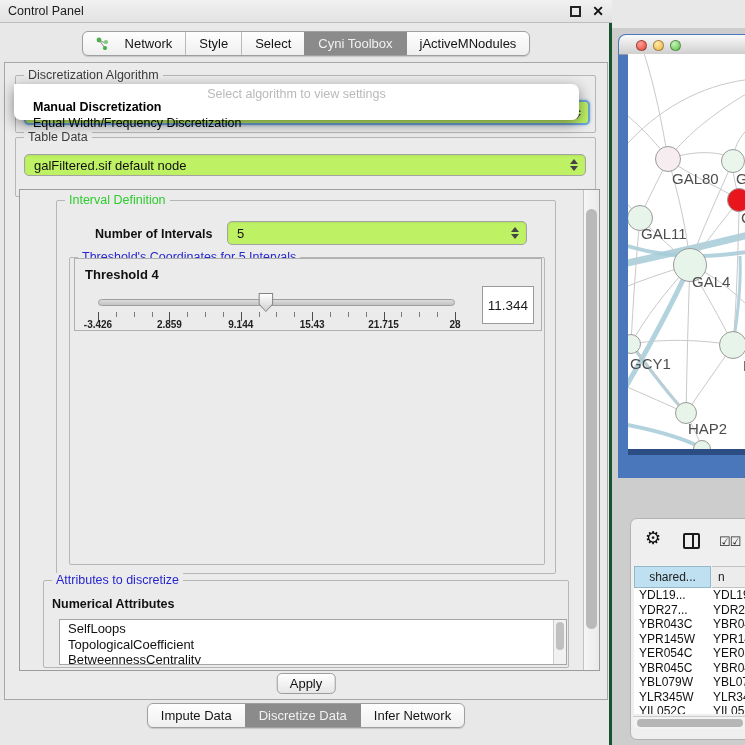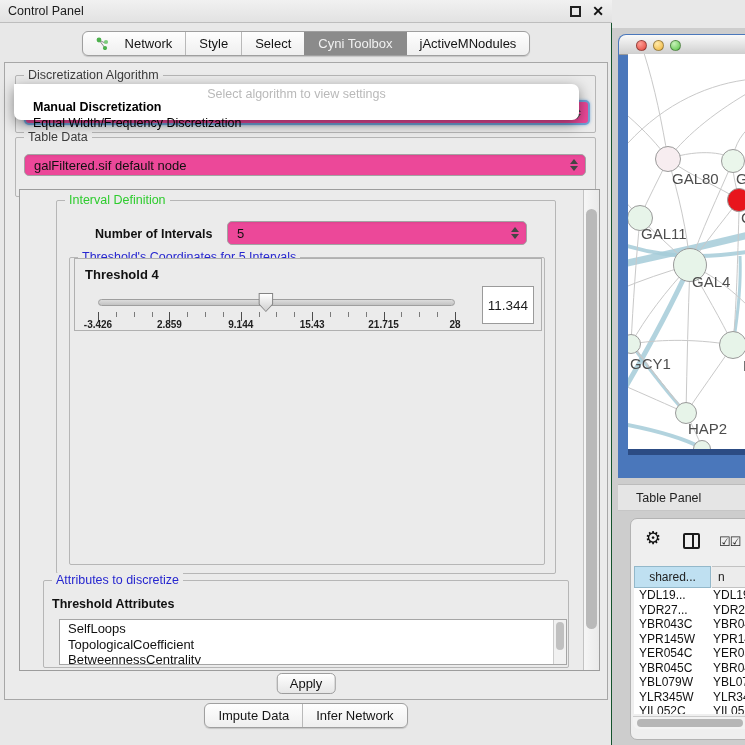--- a/index.html
+++ b/index.html
@@ -4,21 +4,21 @@
 <style>
   * { margin:0; padding:0; box-sizing:border-box; }
   html,body { background:#bbb; }
   #app {
     position:relative; width:745px; height:745px; overflow:hidden;
     font-family:"Liberation Sans", sans-serif; color:#1b1b1b;
     background:#e8e8e8;
   }
   
   #left { position:absolute; left:0; top:0; width:612px; height:745px;
-          background:#e8e8e8; border-right:1px solid #14532d; }
+          background:#e8e8e8; border-right:3px solid #14532d; }
   .titlebar { position:absolute; left:0; top:0; width:612px; height:23px;
     background:linear-gradient(#f1f1f1,#e2e2e2); border-bottom:1px solid #bdbdbd;
     display:flex; align-items:center; padding:0 8px; font-size:12.5px; color:#1c1c1c; }
   .titlebar .spacer { flex:1; }
   .tb-float { width:11px; height:11px; border:2px solid #222; margin-right:11px; }
   .tb-close { font-size:14px; font-weight:bold; color:#111; line-height:11px; }
   .toptabs, .bottabs { position:absolute; left:0; width:612px; display:flex; justify-content:center; }
   .toptabs { top:31px; }
   .bottabs { top:703px; }
   .tabbar { display:flex; border:1px solid #9f9f9f; border-radius:6px; overflow:hidden;
@@ -30,21 +30,21 @@
   .tab.sel + .tab { border-left-color:#8b8b8b; }
   .content { position:absolute; left:4px; top:62px; width:604px; height:638px;
     background:#ebebeb; border:1px solid #a7a7a7; }
   
   .group { position:absolute; border:1px solid #b6b6b6; border-radius:2px; }
   .gtitle { position:absolute; top:-8px; left:8px; background:#ebebeb; padding:0 4px;
     font-size:12.5px; color:#3c3c3c; white-space:nowrap; }
   .gtitle.green { color:#2ecc2e; }
   .gtitle.blue  { color:#2626cf; }
   
-  .combo { position:absolute; background:#ec4899; border:1px solid #a3a3a3; border-radius:5px;
+  .combo { position:absolute; background:#bef264; border:1px solid #a3a3a3; border-radius:5px;
     font-size:13px; display:flex; align-items:center; padding:0 22px 0 9px; color:#111;
     box-shadow:inset 0 1px 2px rgba(0,0,0,.08); }
   .combo.focus { border:2px solid #6fa3d8; box-shadow:0 0 3px #86b6e2; }
   .spin { position:absolute; right:7px; top:50%; transform:translateY(-50%); width:8px; height:12px; }
   .spin:before, .spin:after { content:""; position:absolute; left:0; border-left:4px solid transparent;
     border-right:4px solid transparent; }
   .spin:before { top:0; border-bottom:5px solid #444; }
   .spin:after  { bottom:0; border-top:5px solid #444; }
   
   .pane { position:absolute; left:14px; top:126px; width:581px; height:482px;
@@ -267,21 +267,21 @@
                     <span>28</span>
                   </div>
                 <div class="t-value">11.344</div>
               </div>
               </div>
           </div>
         </div>
 
         <div class="group" style="left:23px; top:390px; width:526px; height:88px;">
           <span class="gtitle blue">Attributes to discretize</span>
-          <span class="labelbold" style="left:8px; top:16px;">Threshold Attributes</span>
+          <span class="labelbold" style="left:8px; top:16px;">Numerical Attributes</span>
           <div class="attr-list" style="left:15px; top:38px; width:508px; height:46px;">
             <div>
                 <div>SelfLoops</div>
                 <div>TopologicalCoefficient</div>
                 <div>BetweennessCentrality</div>
               </div>
             <div class="attr-scroll">
                 <i></i>
               </div>
           </div>
@@ -298,20 +298,23 @@
         <div class="dd-ph">Select algorithm to view settings</div>
         <div class="dd-it bold">Manual Discretization</div>
         <div class="dd-it">Equal Width/Frequency Discretization</div>
       </div>
     </div>
 
     <div class="bottabs">
       <div class="tabbar">
         <div class="tab">
             <span>Impute Data</span>
+          </div>
+        <div class="tab sel">
+            <span>Discretize Data</span>
           </div>
         <div class="tab">
             <span>Infer Network</span>
           </div>
       </div>
     </div>
   </div>
 
   <div id="right">
 
@@ -378,23 +381,20 @@
             <div class="nlabel" style="left: 13px; top: 171px;">GAL11</div>
             <div class="nlabel" style="left: 64px; top: 219px;">GAL4</div>
             <div class="nlabel" style="left: 2px; top: 301px;">GCY1</div>
             <div class="nlabel" style="left: 115px; top: 303px;">H</div>
             <div class="nlabel" style="left: 60px; top: 366px;">HAP2</div>
           </div>
       </div>
       <div class="navyline"></div>
     </div>
 
-    <div class="tp-bar">
-      <span>Table Panel</span>
-    </div>
 
     <div class="tp-box">
       <span class="gear">⚙</span>
       <span class="spliticon"></span>
       <span class="checks">☑☑</span>
 
       <div class="thead c1">shared...</div>
       <div class="thead c2">n</div>
 
       <div class="trows">

